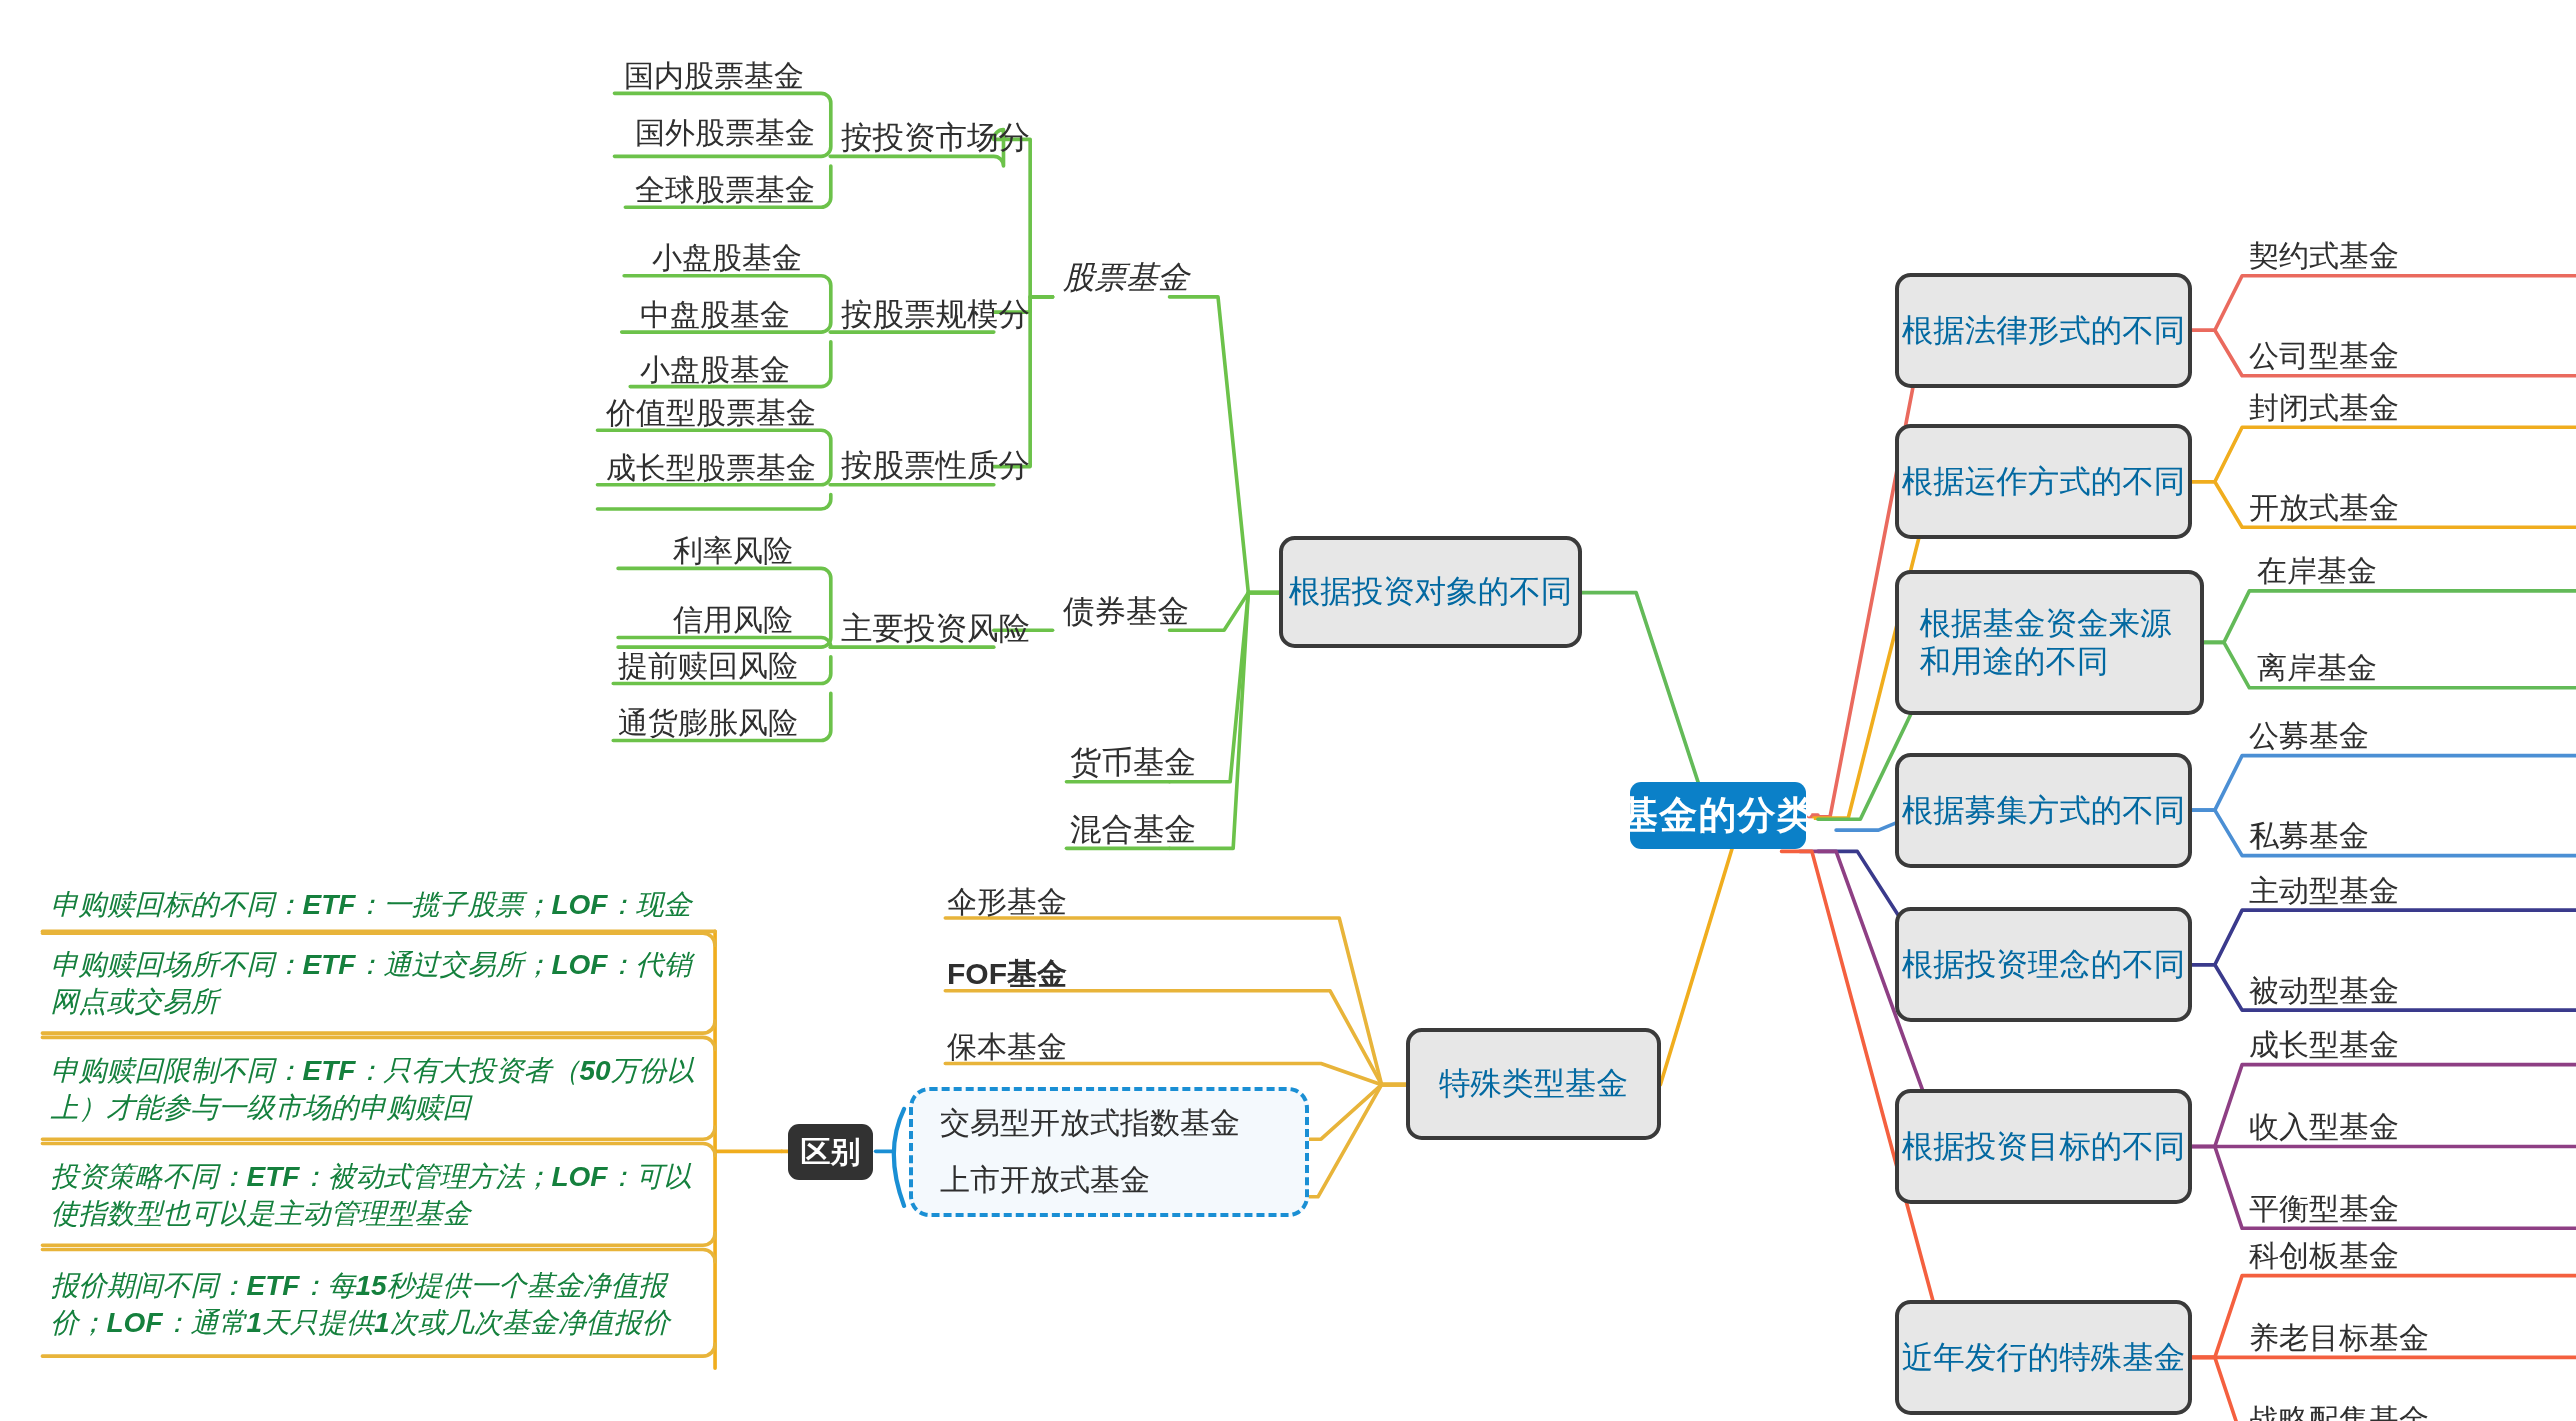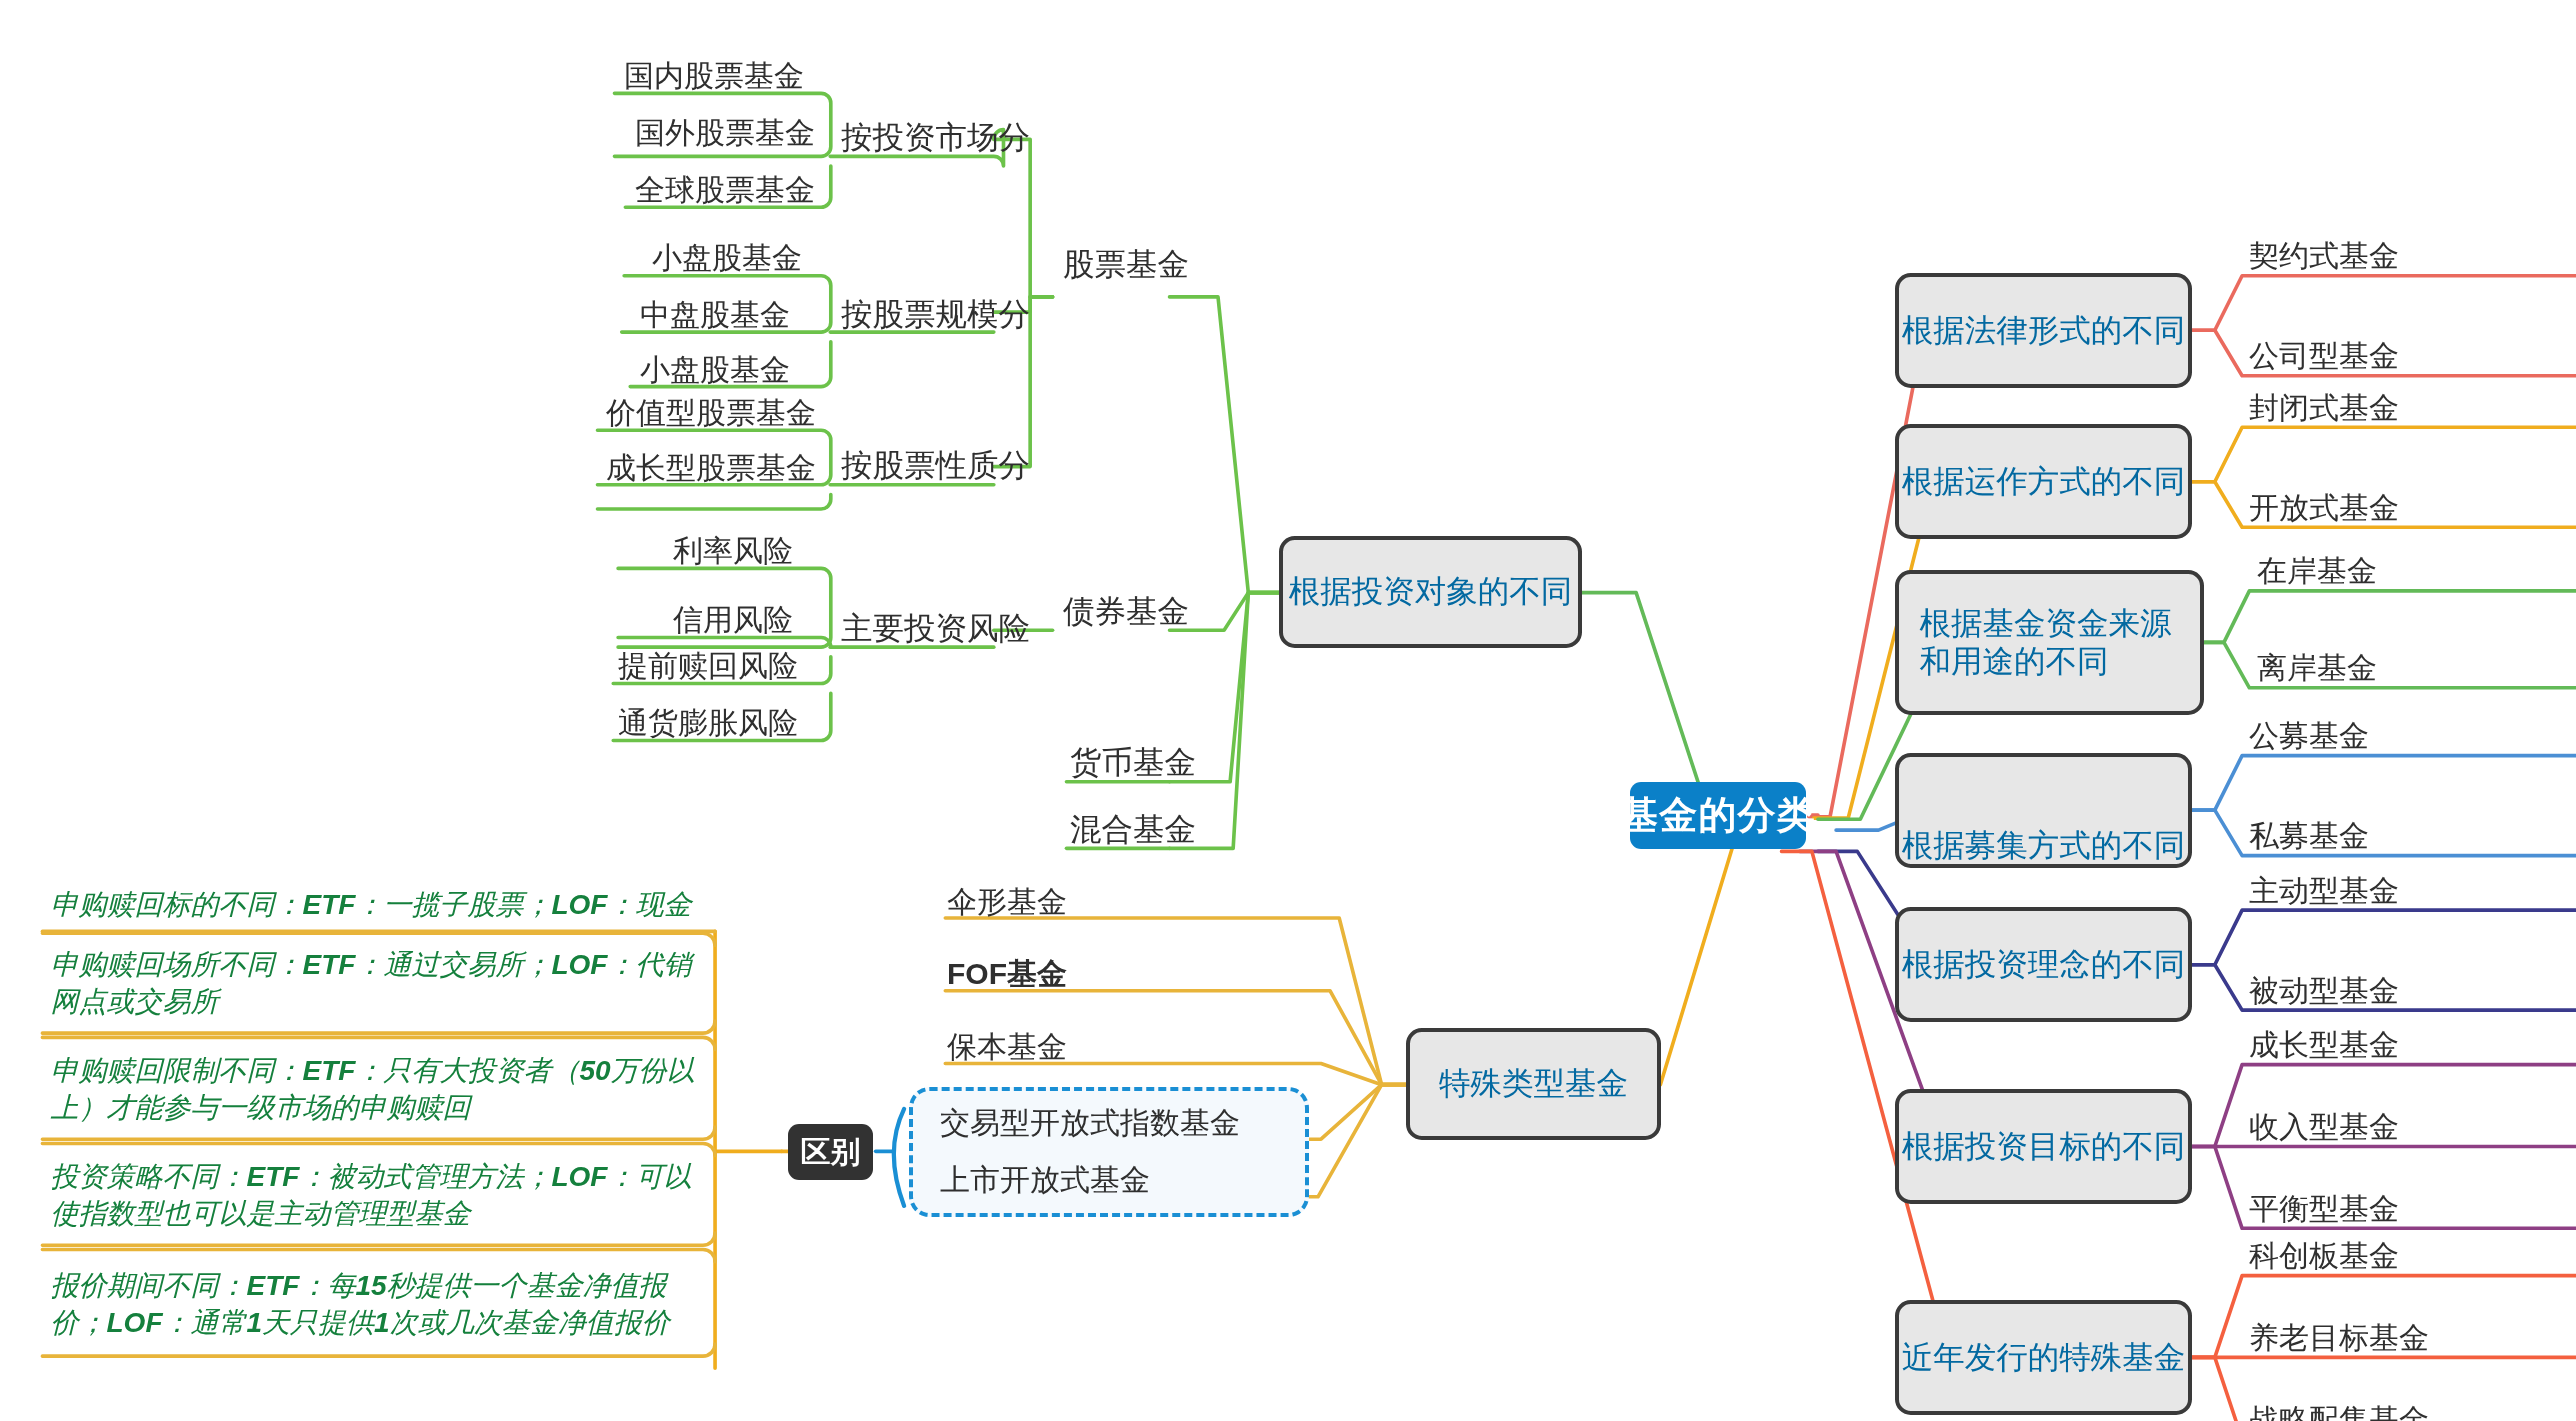--- a/index.html
+++ b/index.html
@@ -178,21 +178,21 @@
 </div>
 <div class="node branch" style="left:1895px;top:424px;width:297px;height:115px;">
   <span>根据运作方式的不同</span>
 </div>
 <div class="node branch two-line" style="left:1895px;top:570px;width:309px;height:145px;padding-left:20.6px;">
   <span class="txt">
     <span>根据基金资金来源</span><br>
     <span>和用途的不同</span>
   </span>
 </div>
-<div class="node branch" style="left:1895px;top:753px;width:297px;height:115px;align-items:flex-end;">
+<div class="node branch" style="left:1895px;top:753px;width:297px;height:115px;">
   <span>根据募集方式的不同</span>
 </div>
 <div class="node branch" style="left:1895px;top:907px;width:297px;height:115px;">
   <span>根据投资理念的不同</span>
 </div>
 <div class="node branch" style="left:1895px;top:1089px;width:297px;height:115px;">
   <span>根据投资目标的不同</span>
 </div>
 <div class="node branch" style="left:1895px;top:1300px;width:297px;height:115px;">
   <span>近年发行的特殊基金</span>
@@ -250,21 +250,21 @@
   <span>养老目标基金</span>
     </div>
 <div class="leaf r" style="left:2249px;top:1388px;height:47px;">
   <span>战略配售基金</span>
     </div>
 
 <div class="node branch" style="left:1279px;top:536px;width:303px;height:112px;">
   <span>根据投资对象的不同</span>
 </div>
 
-<div class="mid" style="left:1063px;top:238px;height:42px;">
+<div class="mid" style="left:1063px;top:251px;height:42px;font-style:italic;">
   <span>股票基金</span>
     </div>
 <div class="mid" style="left:1063px;top:585px;height:42px;">
   <span>债券基金</span>
     </div>
 <div class="mid" style="left:1070px;top:736px;height:42px;">
   <span>货币基金</span>
     </div>
 <div class="mid" style="left:1070px;top:803px;height:42px;">
   <span>混合基金</span>

